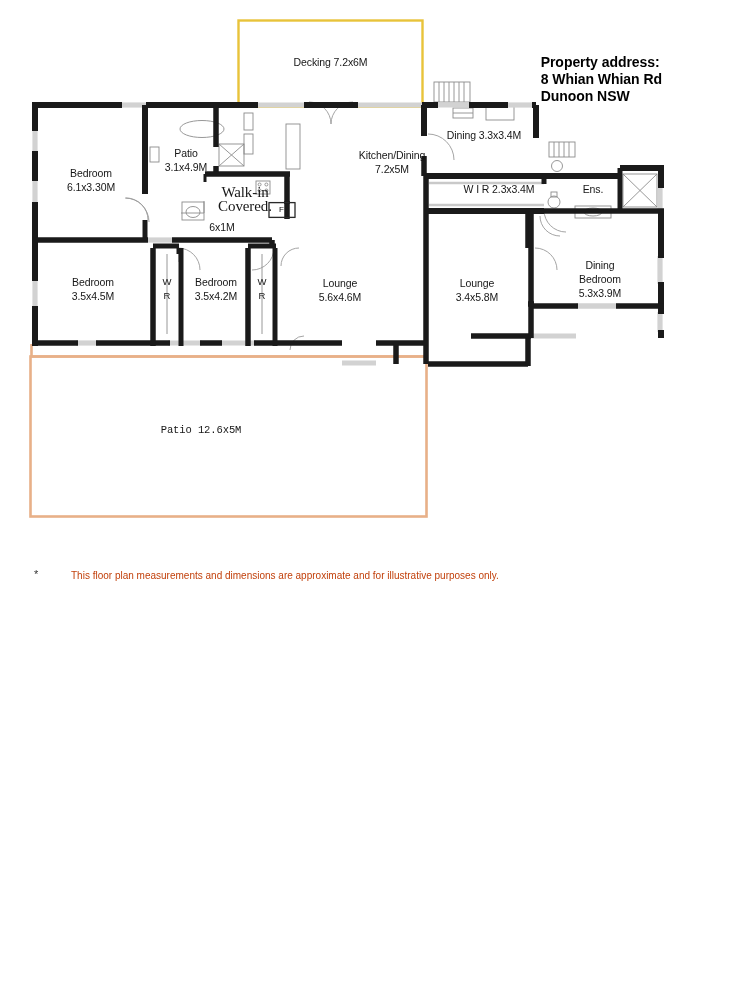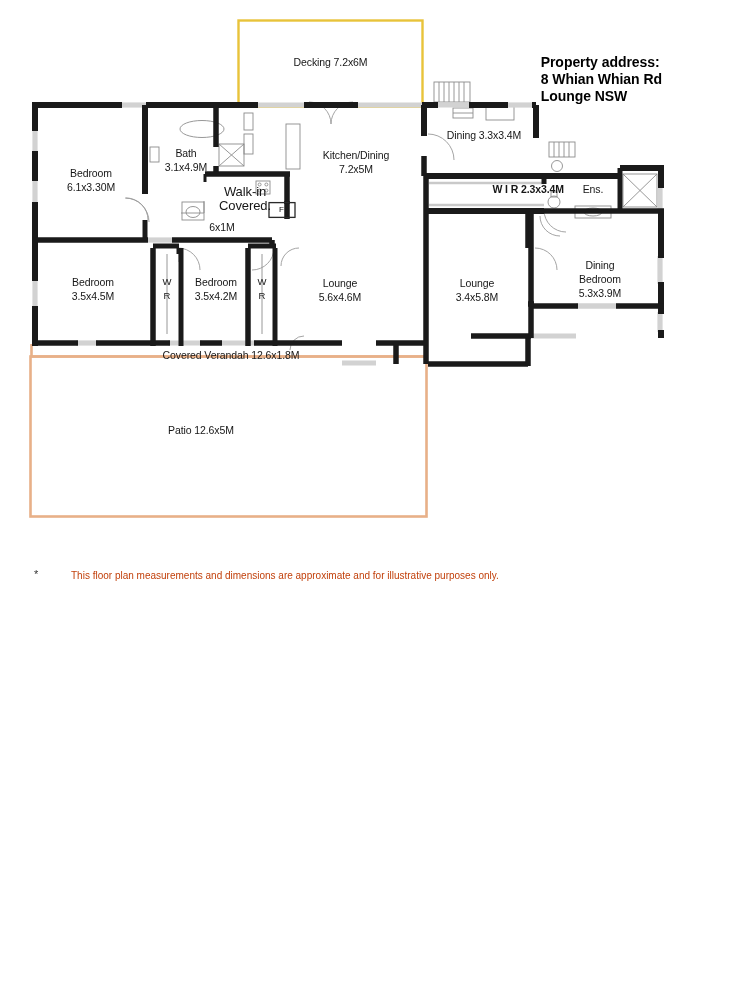--- a/index.html
+++ b/index.html
@@ -36,22 +36,23 @@
     line-height: 13.5px;
     color: #161616;
     text-align: center;
     white-space: nowrap;
     letter-spacing: -0.1px;
   }
   .lbl.two-line {
     line-height: 14px;
   }
   .lbl-small {
-    font-size: 13px;
+    font-size: 15px;
     line-height: 12px;
+    font-family: Liberation Serif, serif;
   }
   .lbl-wr {
     font-size: 9.5px;
     line-height: 13px;
   }
   .addr-block {
     position: absolute;
     right: 104px;
     top: 38px;
     text-align: left;
@@ -305,49 +306,49 @@
 
     <rect x="253" y="186.5" width="26" height="15" fill="none" stroke="#2a2a2a" stroke-width="1.1"></rect>
 
   </svg>
 
   <div class="lbl" style="left:232px; top:40px; width:165px;">Decking 7.2x6M</div>
 
   <div class="addr-block">
     <div>Property address:</div>
     <div>8 Whian Whian Rd</div>
-    <div>Lounge NSW</div>
+    <div>Dunoon NSW</div>
   </div>
 
   <div class="lbl two-line" style="left:23px; top:150px; width:104px;">
     <div>Bedroom</div>
     <div>6.1x3.30M</div>
   </div>
 
   <div class="lbl two-line" style="left:137px; top:130px; width:66px;">
-    <div>Bath</div>
+    <div>Patio</div>
     <div>3.1x4.9M</div>
   </div>
 
   <div class="lbl lbl-small two-line" style="left:190px; top:169px; width:78px;">
     <div>Walk-in</div>
     <div>Covered.</div>
   </div>
   <div class="lbl" style="left:170px; top:205px; width:72px;">6x1M</div>
 
   <div class="fridge-label" style="left:263px; top:189px;">F</div>
 
-  <div class="lbl two-line" style="left:285px; top:132px; width:110px;">
+  <div class="lbl two-line" style="left:285px; top:132px; width:110px;padding-left:36px;">
     <div>Kitchen/Dining</div>
     <div>7.2x5M</div>
   </div>
 
   <div class="lbl" style="left:412px; top:113px; width:112px;">Dining 3.3x3.4M</div>
 
-  <div class="lbl" style="left:410px; top:167px; width:130px; text-align:right; padding-left:8px;font-weight:bold;">W I R  2.3x3.4M</div>
+  <div class="lbl" style="left:410px; top:167px; width:130px; text-align:center; padding-left:8px;">W I R  2.3x3.4M</div>
 
   <div class="lbl" style="left:548px; top:167px; width:58px;">Ens.</div>
 
   <div class="lbl two-line" style="left:23px; top:259px; width:108px;">
     <div>Bedroom</div>
     <div>3.5x4.5M</div>
   </div>
 
   <div class="lbl lbl-wr two-line" style="left:139px; top:259px; width:24px;">
     <div>W</div>
@@ -373,22 +374,21 @@
     <div>Lounge</div>
     <div>3.4x5.8M</div>
   </div>
 
   <div class="lbl two-line" style="left:534px; top:242px; width:100px;">
     <div>Dining</div>
     <div>Bedroom</div>
     <div>5.3x3.9M</div>
   </div>
 
-  <div class="lbl" style="left:70px; top:333px; width:290px;">Covered Verandah 12.6x1.8M</div>
-
-  <div class="lbl" style="left:110px; top:408px; width:150px;">Patio 12.6x5M</div>
+
+  <div class="lbl" style="left:110px; top:408px; width:150px;font-family:Liberation Mono, monospace;">Patio 12.6x5M</div>
 
   <div class="disclaimer-row">
     <span class="disclaimer-star">*</span>
     <span class="disclaimer-text">This floor plan measurements and dimensions are approximate and for illustrative purposes only.</span>
   </div>
 
 </div>
 
 </body></html>

